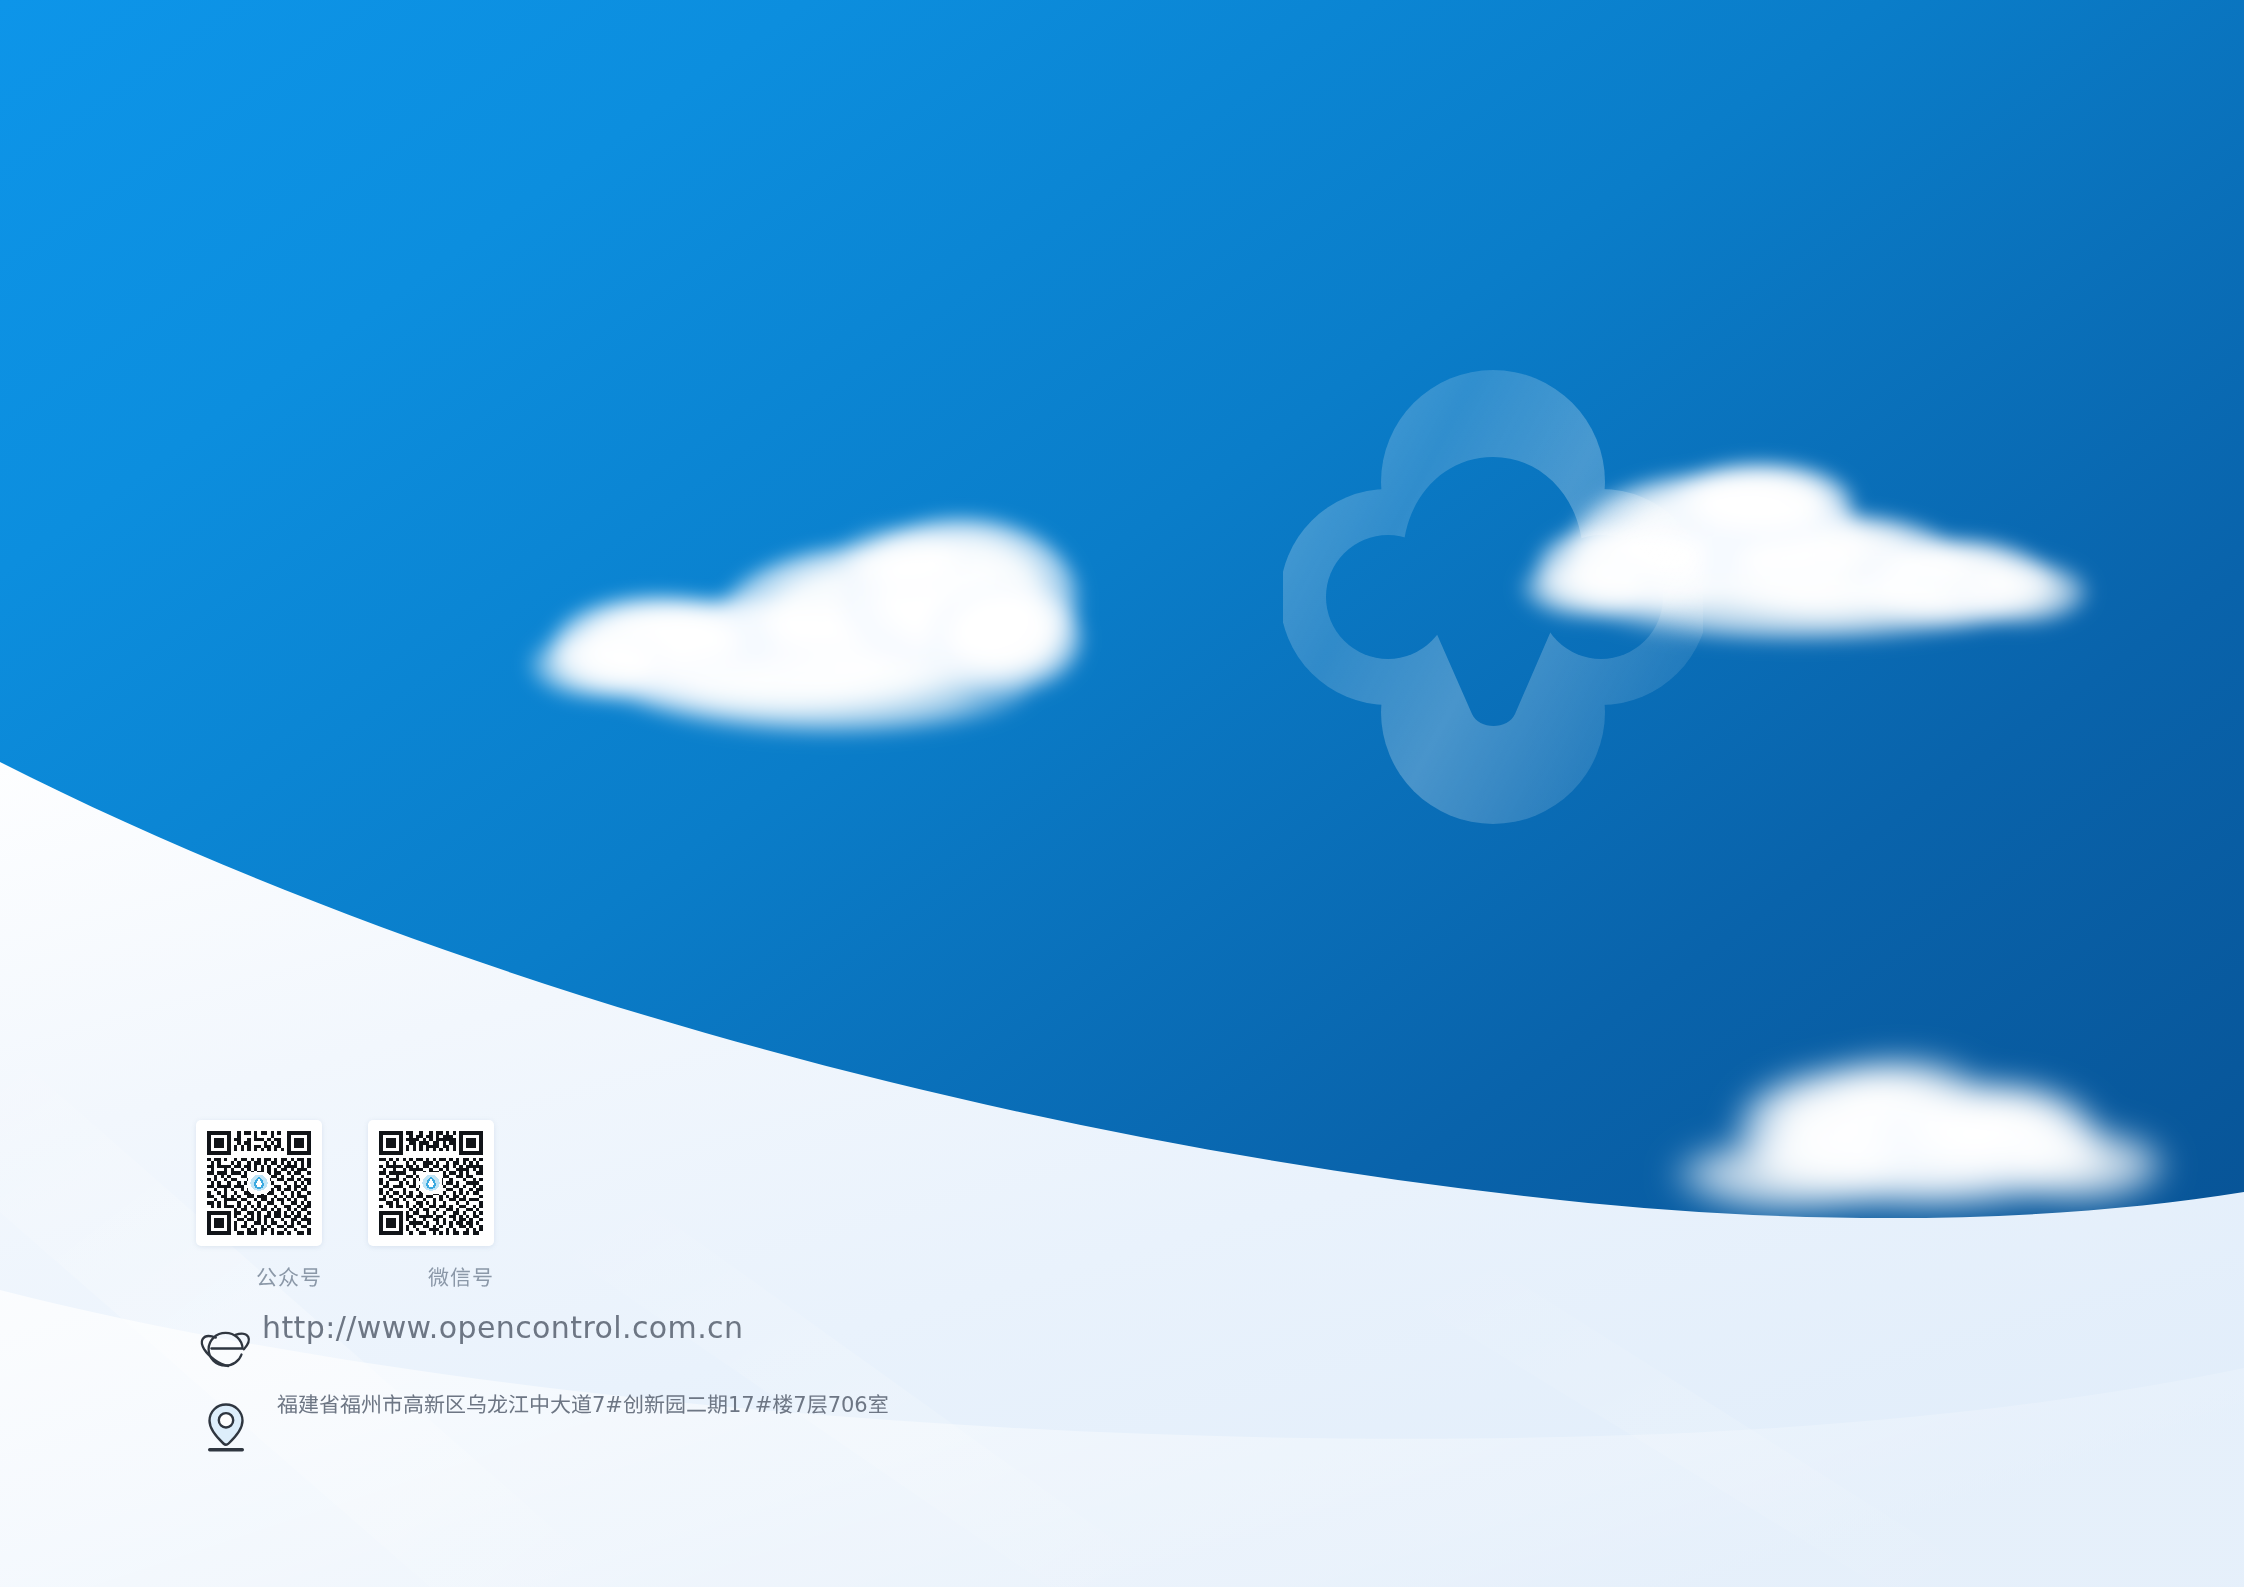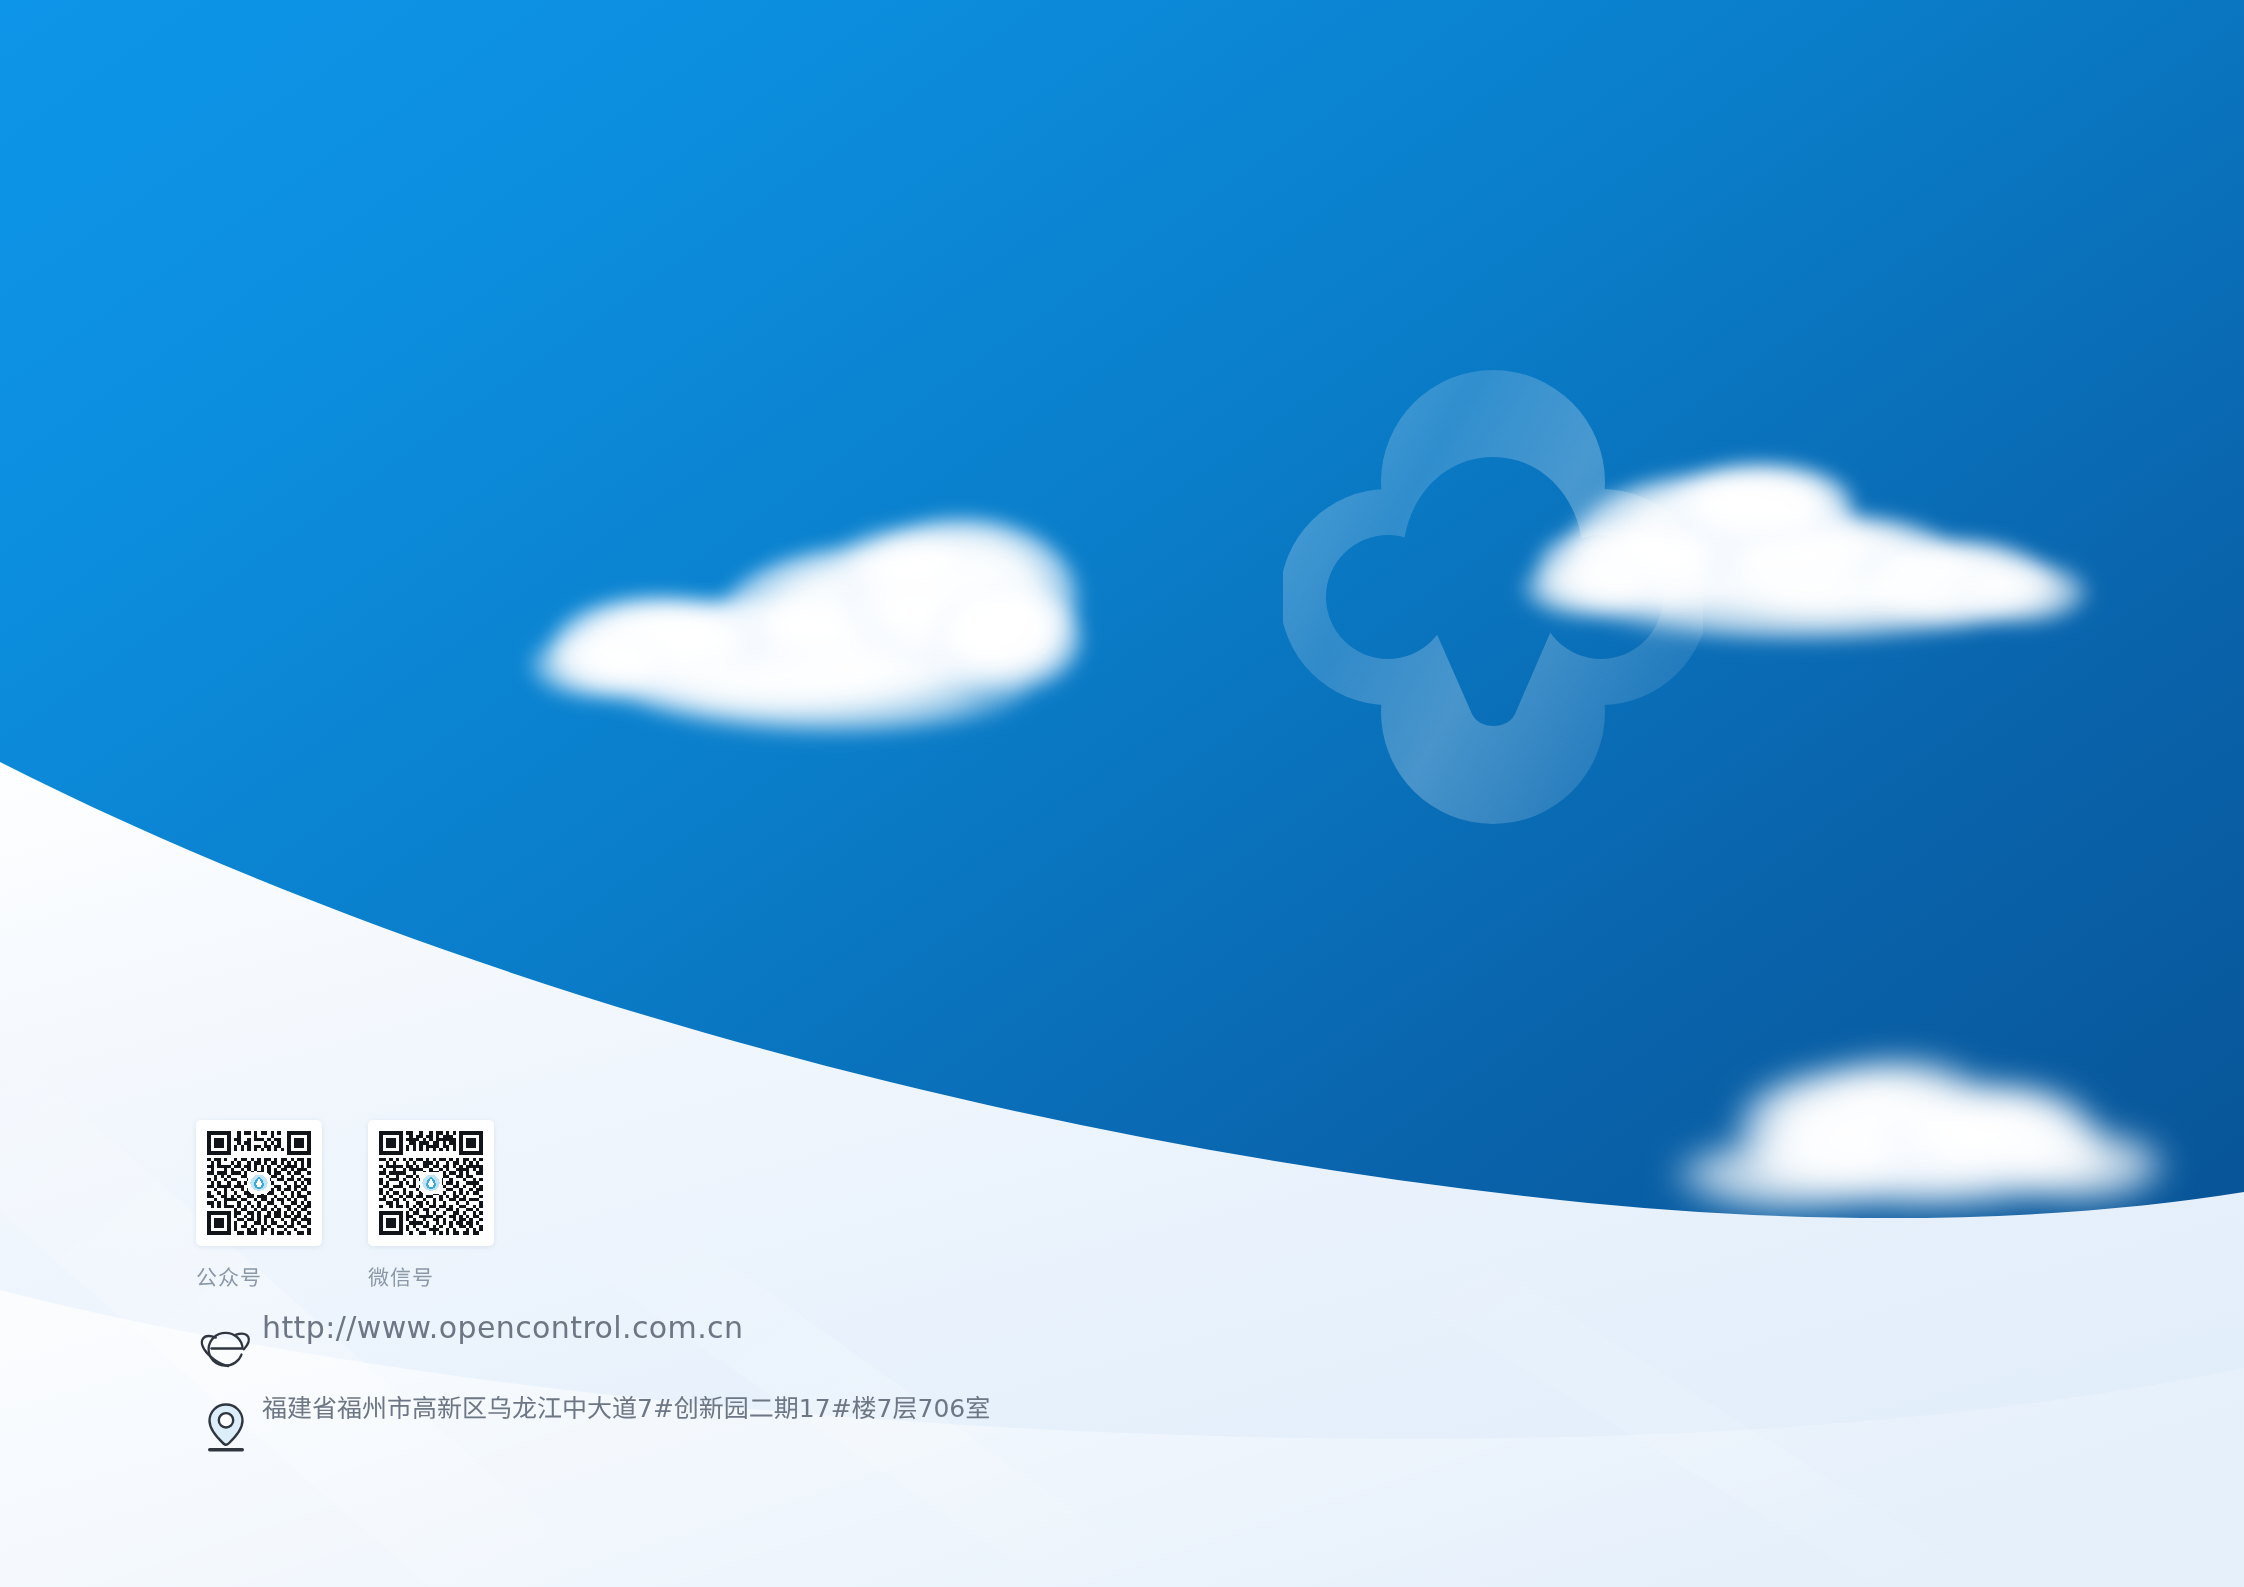--- a/index.html
+++ b/index.html
@@ -88,21 +88,21 @@
     position: absolute;
     left: 196px;
     top: 0;
     display: flex;
     gap: 46px;
   }
   .qr-block {
     width: 126px;
     display: flex;
     flex-direction: column;
-    align-items: flex-start;
+    align-items: flex-end;
   }
   .qr-card {
     width: 126px;
     height: 126px;
     background: #ffffff;
     border-radius: 5px;
     box-shadow: 0 1px 5px rgba(80,110,150,0.13);
     display: flex;
     align-items: center;
     justify-content: center;
@@ -137,22 +137,23 @@
   }
   .contact-icon svg { display: block; }
   .contact-text {
     font-size: 30px;
     color: #6d7684;
     white-space: nowrap;
     letter-spacing: 0.4px;
     font-family: "DejaVu Sans", "Liberation Sans", sans-serif;
   }
   .contact-text.addr {
-    font-size: 25px;
+    font-size: 21px;
     letter-spacing: 0px;
+    margin-left: 15px;
   }
 </style>
 </head>
 <body>
 
 <div class="page">
 
   <div class="sky-layer">
     <svg class="sky-svg" viewBox="0 0 2244 1587" preserveAspectRatio="none" aria-hidden="true">
       <defs>

